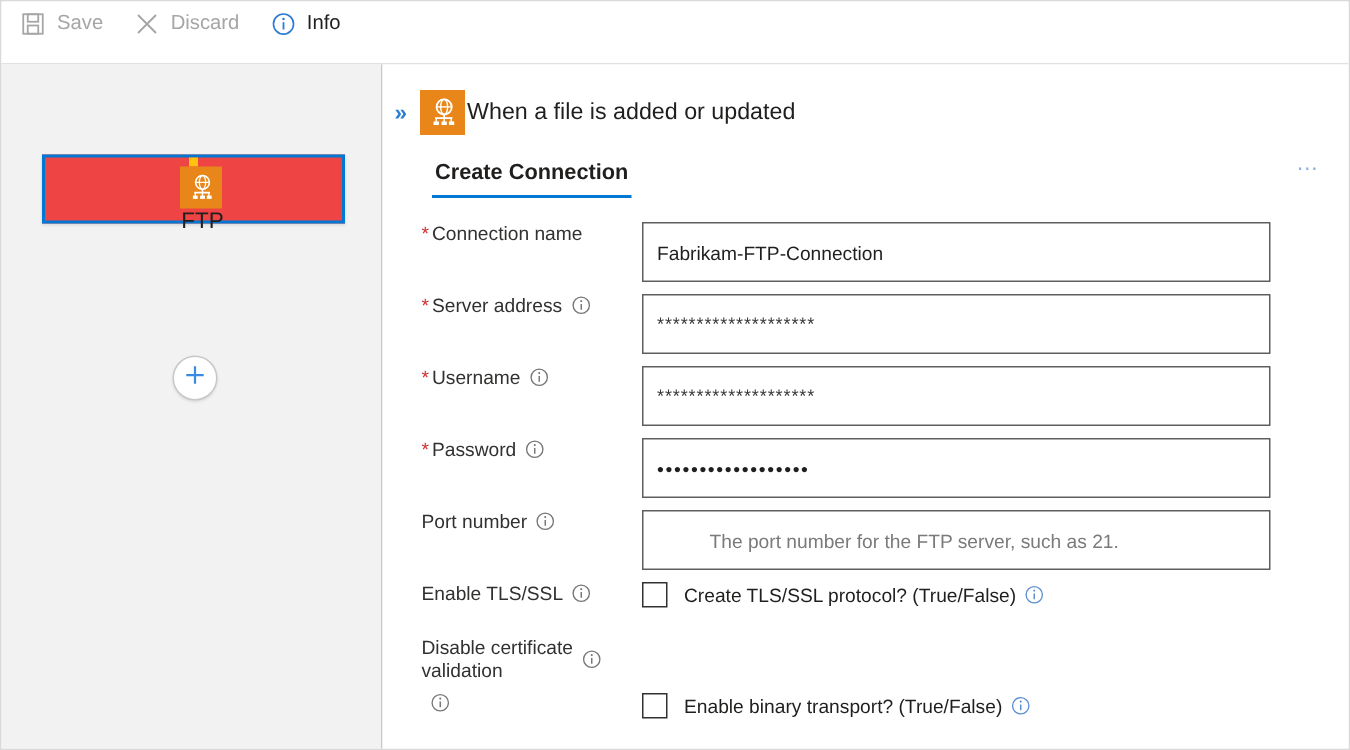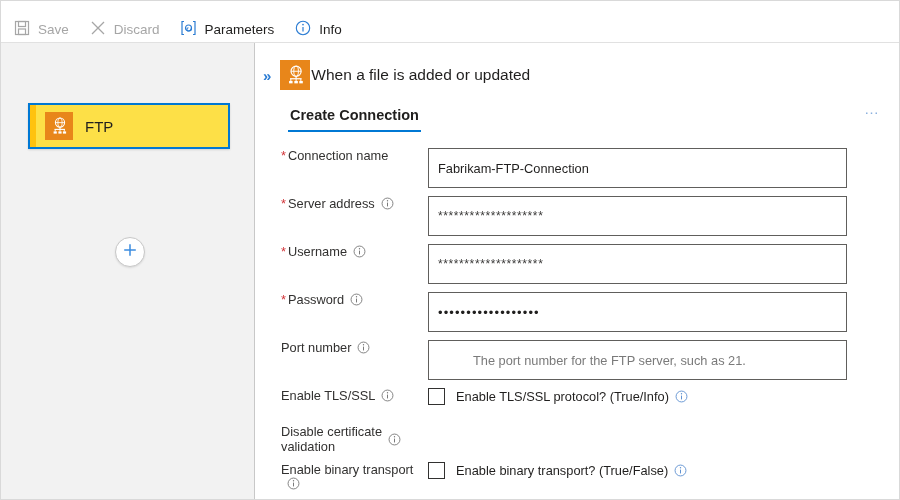--- a/index.html
+++ b/index.html
@@ -29,21 +29,21 @@
     flex: 0 0 42px;
     background: #ffffff;
     border-bottom: 1px solid #e1e1e1;
     display: flex;
     align-items: center;
     padding-left: 12px;
     box-sizing: border-box;
   }
   .tb-item {
     display: flex;
-    align-items: flex-end;
+    align-items: flex-start;
     height: 30px;
     margin-right: 20px;
     font-size: 13.5px;
     white-space: nowrap;
   }
   .tb-item.disabled { color: #a6a6a6; }
   .tb-item.enabled  { color: #201f1e; }
   .tb-ico {
     width: 18px; height: 18px;
     margin-right: 7px;
@@ -63,26 +63,27 @@
     background: #f2f2f2;
     border-right: 1px solid #c8c8c8;
     position: relative;
   }
 
   
   .card {
     position: absolute;
     left: 27px; top: 60px;
     width: 202px; height: 46px;
-    background: #fde047;
+    background: #ef4444;
     border: 2px solid #0078d4;
     box-sizing: border-box;
     display: flex;
     align-items: center;
     box-shadow: 0 1px 2px rgba(0,0,0,.12);
+    flex-direction: column;
   }
   .card-stripe {
     width: 6px; height: 100%;
     background: #ffc20e;
     flex: 0 0 6px;
   }
   .card-icon {
     width: 28px; height: 28px;
     background: #e8861a;
     margin-left: 9px;
@@ -269,31 +270,20 @@
 
     <div class="tb-item disabled">
       <span class="tb-ico">
         <svg width="16" height="16" viewBox="0 0 16 16">
           <path d="M2 2 L14 14 M14 2 L2 14" stroke="#a6a6a6" stroke-width="1.3" fill="none"></path>
         </svg>
       </span>
       <span>Discard</span>
     </div>
 
-    <div class="tb-item enabled">
-      <span class="tb-ico">
-        <svg width="17" height="16" viewBox="0 0 17 16">
-          <path d="M4 1.5 L2 1.5 L2 14.5 L4 14.5" stroke="#2b7cd3" stroke-width="1.2" fill="none"></path>
-          <path d="M13 1.5 L15 1.5 L15 14.5 L13 14.5" stroke="#2b7cd3" stroke-width="1.2" fill="none"></path>
-          <circle cx="8.5" cy="8" r="3" fill="none" stroke="#2b7cd3" stroke-width="1.2"></circle>
-          <path d="M11.5 8 a3 3 0 0 1 -3 3 a1.6 1.6 0 0 1 0 -3.2" fill="none" stroke="#2b7cd3" stroke-width="1.1"></path>
-        </svg>
-      </span>
-      <span>Parameters</span>
-    </div>
 
     <div class="tb-item enabled">
       <span class="tb-ico">
         <svg width="16" height="16" viewBox="0 0 16 16">
           <circle cx="8" cy="8" r="6.7" fill="none" stroke="#2b7cd3" stroke-width="1.1"></circle>
           <circle cx="8" cy="4.6" r="0.85" fill="#2b7cd3"></circle>
           <path d="M8 6.9 L8 11.6" stroke="#2b7cd3" stroke-width="1.2"></path>
         </svg>
       </span>
       <span>Info</span>
@@ -445,21 +435,21 @@
               <svg width="13" height="13" viewBox="0 0 16 16">
                 <circle cx="8" cy="8" r="6.7" fill="none" stroke="#767676" stroke-width="1.1"></circle>
                 <circle cx="8" cy="4.6" r="0.85" fill="#767676"></circle>
                 <path d="M8 6.9 L8 11.6" stroke="#767676" stroke-width="1.2"></path>
               </svg>
             </span>
           </div>
           <div class="ctrl cbrow">
             <div class="cbox"></div>
             <div class="cblabel">
-              <span>Enable TLS/SSL protocol? (True/Info)</span>
+              <span>Create TLS/SSL protocol? (True/False)</span>
               <span class="infoi">
                 <svg width="13" height="13" viewBox="0 0 16 16">
                   <circle cx="8" cy="8" r="6.7" fill="none" stroke="#5b8fd0" stroke-width="1.1"></circle>
                   <circle cx="8" cy="4.6" r="0.85" fill="#5b8fd0"></circle>
                   <path d="M8 6.9 L8 11.6" stroke="#5b8fd0" stroke-width="1.2"></path>
                 </svg>
               </span>
             </div>
           </div>
         </div>
@@ -473,21 +463,20 @@
                 <circle cx="8" cy="8" r="6.7" fill="none" stroke="#767676" stroke-width="1.1"></circle>
                 <circle cx="8" cy="4.6" r="0.85" fill="#767676"></circle>
                 <path d="M8 6.9 L8 11.6" stroke="#767676" stroke-width="1.2"></path>
               </svg>
             </span>
           </div>
         </div>
 
         <div class="row">
           <div class="lbl">
-            <span class="lbl-text">Enable binary transport</span>
             <span class="infoi">
               <svg width="13" height="13" viewBox="0 0 16 16">
                 <circle cx="8" cy="8" r="6.7" fill="none" stroke="#767676" stroke-width="1.1"></circle>
                 <circle cx="8" cy="4.6" r="0.85" fill="#767676"></circle>
                 <path d="M8 6.9 L8 11.6" stroke="#767676" stroke-width="1.2"></path>
               </svg>
             </span>
           </div>
           <div class="ctrl cbrow">
             <div class="cbox"></div>

